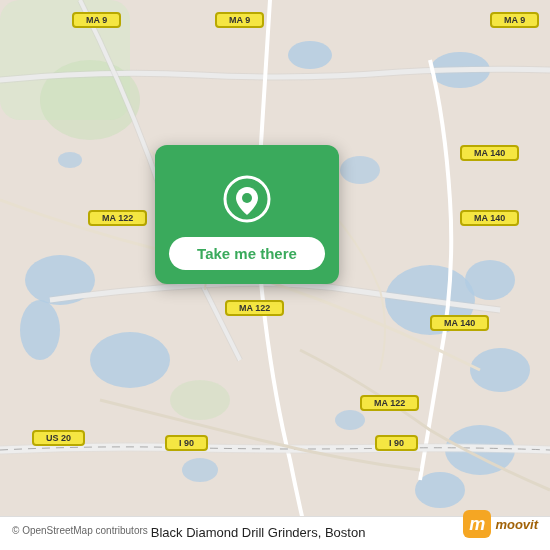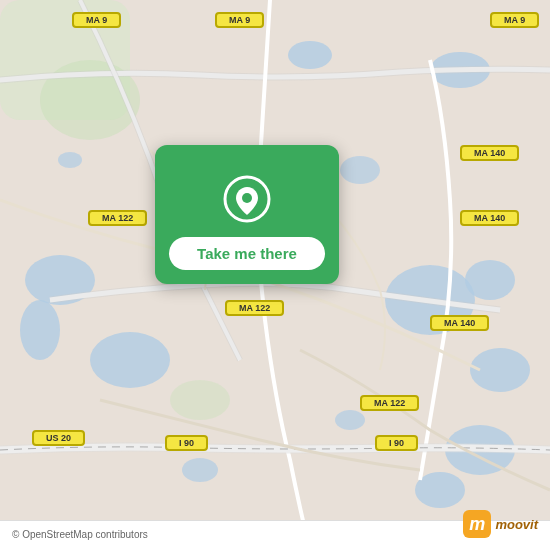--- a/index.html
+++ b/index.html
@@ -214,19 +214,20 @@
       <circle cx="24" cy="24" r="22" fill="none" stroke="white" stroke-width="3"></circle>
       <path d="M24 12 C18,12 13,17 13,23 C13,31 24,40 24,40 C24,40 35,31 35,23 C35,17 30,12 24,12 Z" fill="white"></path>
       <circle cx="24" cy="23" r="5" fill="#3aaa5c"></circle>
     </svg>
 
     <button id="take-me-there-btn">Take me there</button>
   </div>
 
   <div id="bottom-bar">
     <span id="copyright-text">© OpenStreetMap contributors</span>
+    <span id="location-name">Black Diamond Drill Grinders, Boston</span>
   </div>
 
   <div id="moovit-logo">
     <div id="moovit-m">m</div>
     <span id="moovit-text">moovit</span>
   </div>
 </div>
 
 </body></html>

